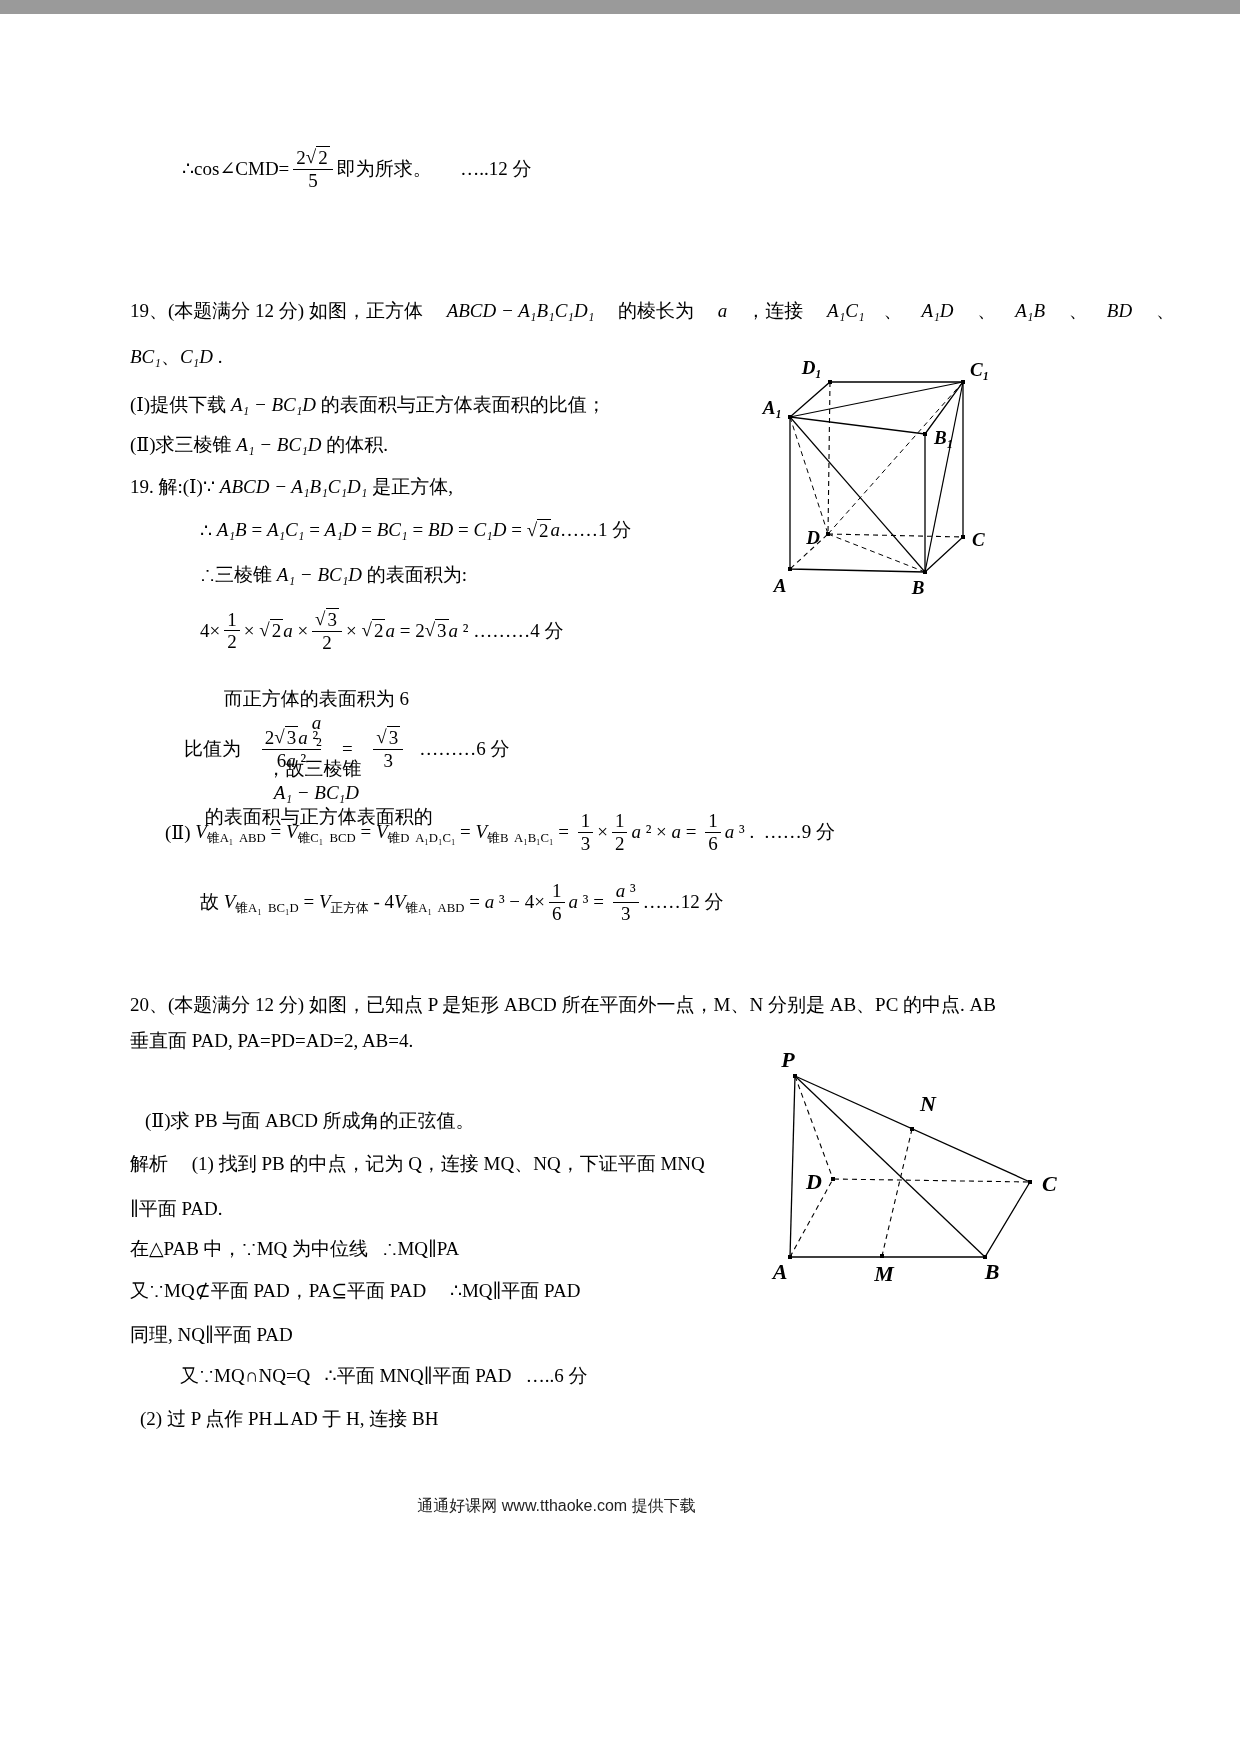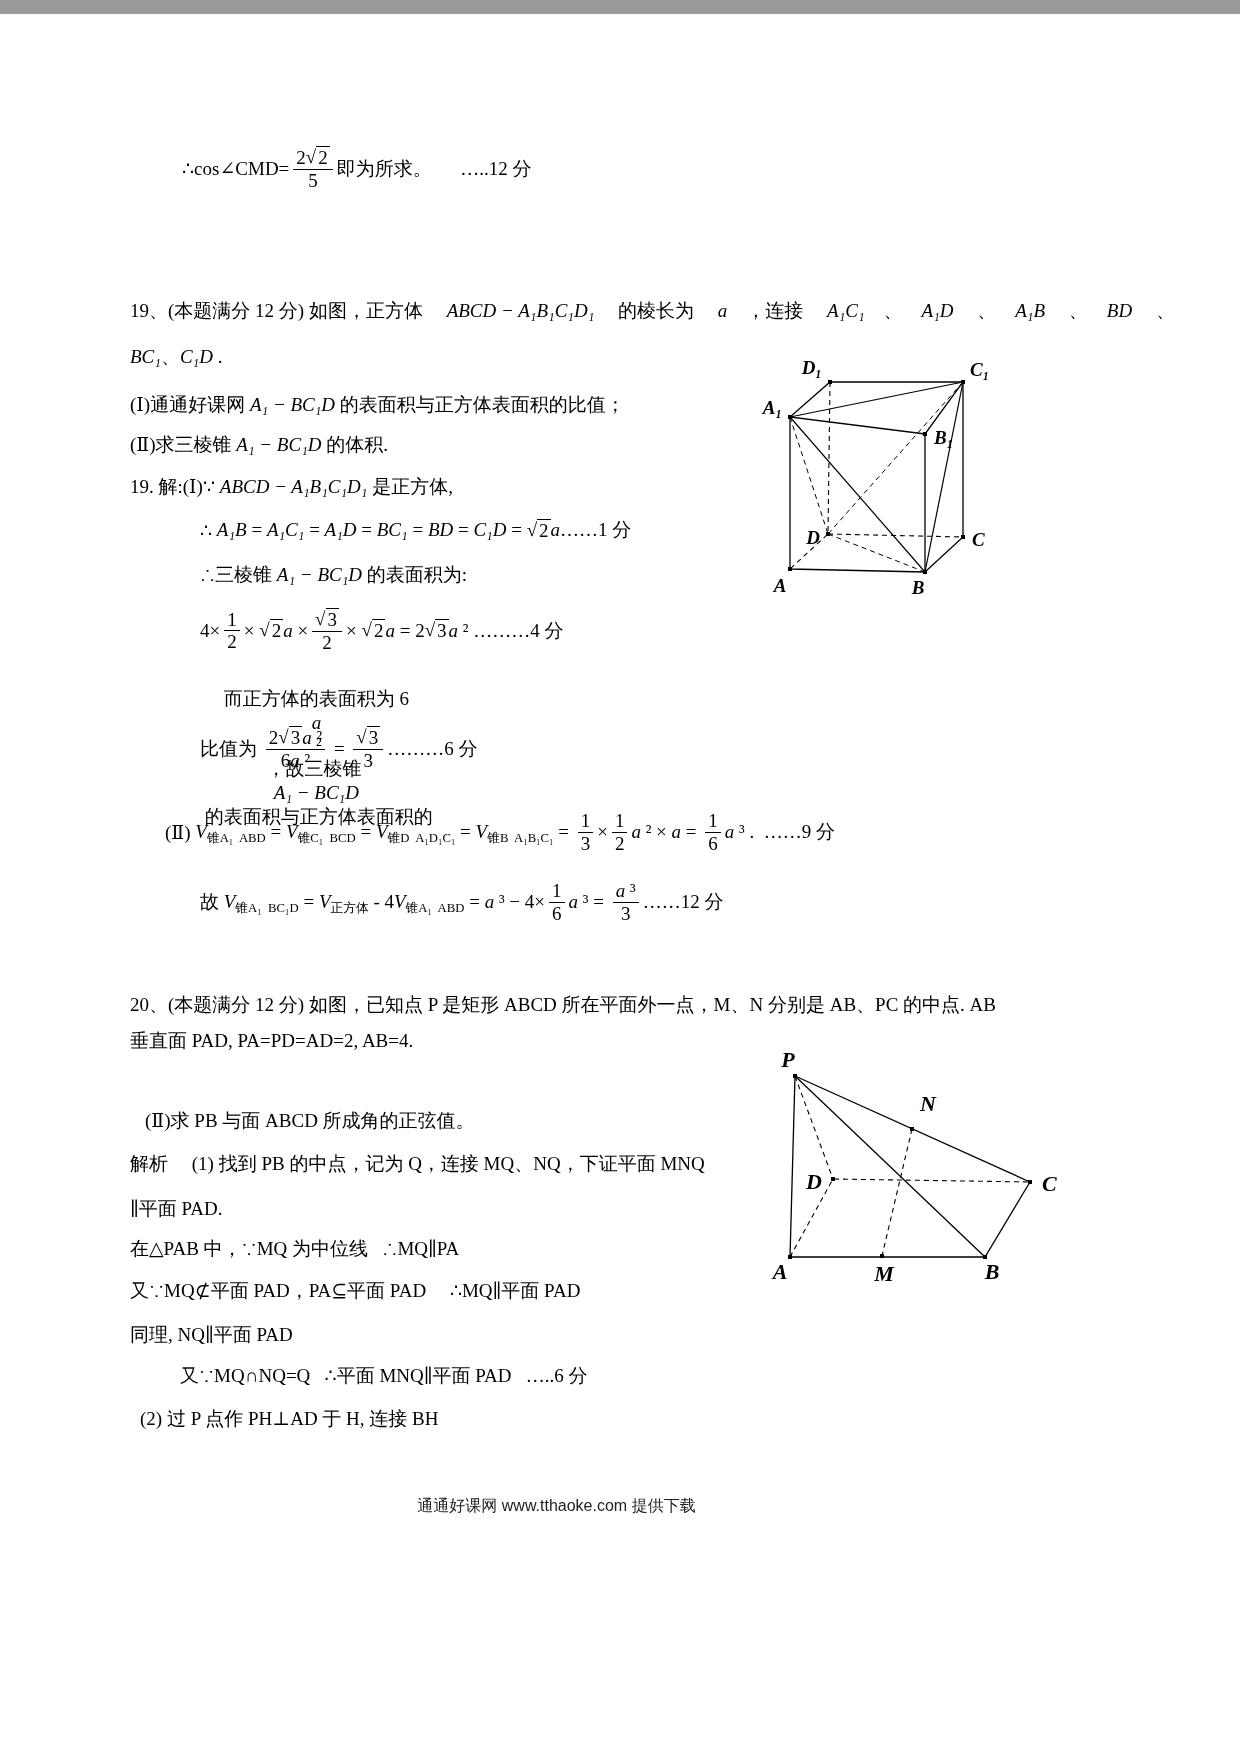--- a/index.html
+++ b/index.html
@@ -53,21 +53,21 @@
       <span class="var">BD</span>
       <span> 、</span>
     </div>
   <div class="line" style="left:130px; top:330px;">
       <span class="var">BC₁</span>
       <span>、</span>
       <span class="var">C₁D</span>
       <span> .</span>
     </div>
   <div class="line" style="left:130px; top:378px;">
-      <span>(Ⅰ)通通好课网 </span>
+      <span>(Ⅰ)提供下载 </span>
       <span class="var">A₁ − BC₁D</span>
       <span> 的表面积与正方体表面积的比值；</span>
     </div>
   <div class="line" style="left:130px; top:418px;">
       <span>(Ⅱ)求三棱锥 </span>
       <span class="var">A₁ − BC₁D</span>
       <span> 的体积.</span>
     </div>
   <div class="line" style="left:130px; top:460px;">
       <span>19. 解:(Ⅰ)∵ </span>
@@ -115,21 +115,21 @@
       <span> ………4 分</span>
     </div>
   <div class="line" style="left:200px; top:672px;flex-direction:column;">
       <span>而正方体的表面积为 6</span>
       <span class="var">a</span>
       <span> ²</span>
       <span>，故三棱锥 </span>
       <span class="var">A₁ − BC₁D</span>
       <span> 的表面积与正方体表面积的</span>
     </div>
-  <div class="line" style="left:200px; top:712px;">
+  <div class="line" style="left:184px; top:712px;gap:12px;">
       <span>比值为 </span>
       <span class="frac"><span class="num"><span>2</span><span class="sqrt"><span class="rad">√</span><span class="radicand">3</span></span><span class="var">a</span><span> ²</span></span><span class="den"><span>6</span><span class="var">a</span><span> ²</span></span></span>
       <span> = </span>
       <span class="frac"><span class="num"><span class="sqrt"><span class="rad">√</span><span class="radicand">3</span></span></span><span class="den"><span>3</span></span></span>
       <span>………6 分</span>
     </div>
   <div class="line" style="left:165px; top:796px;">
       <span>(Ⅱ) </span>
       <span class="var">V</span>
       <span class="msub">锥A₁  ABD</span>

